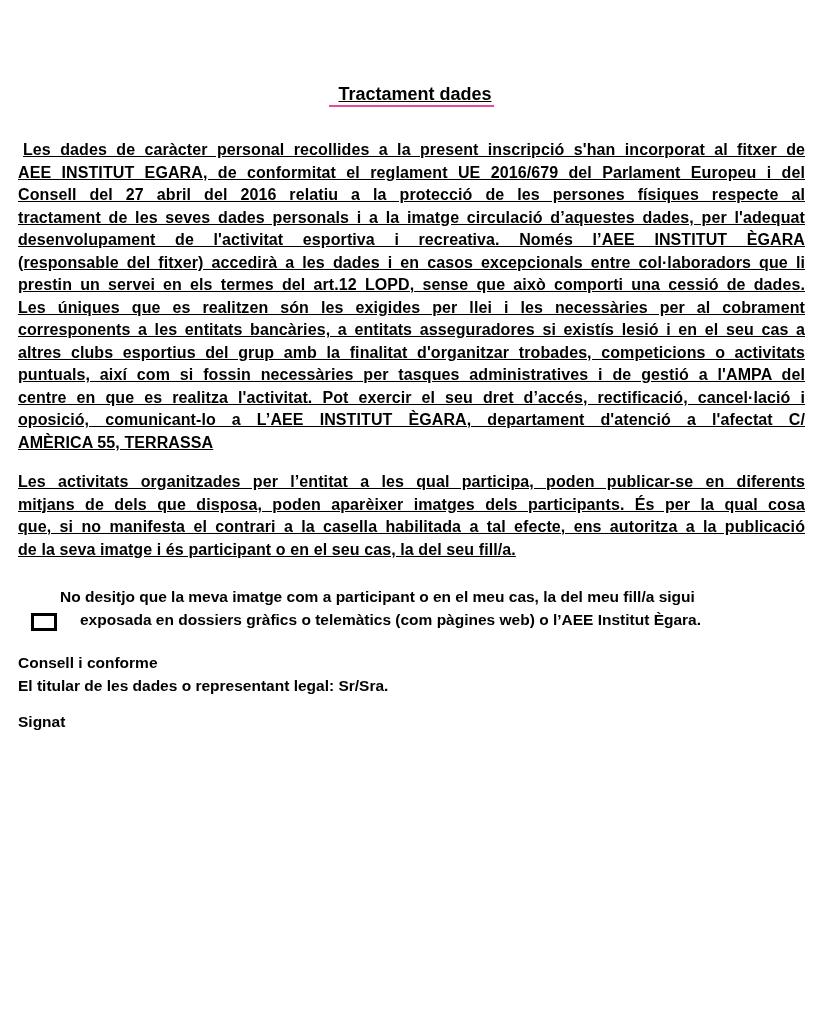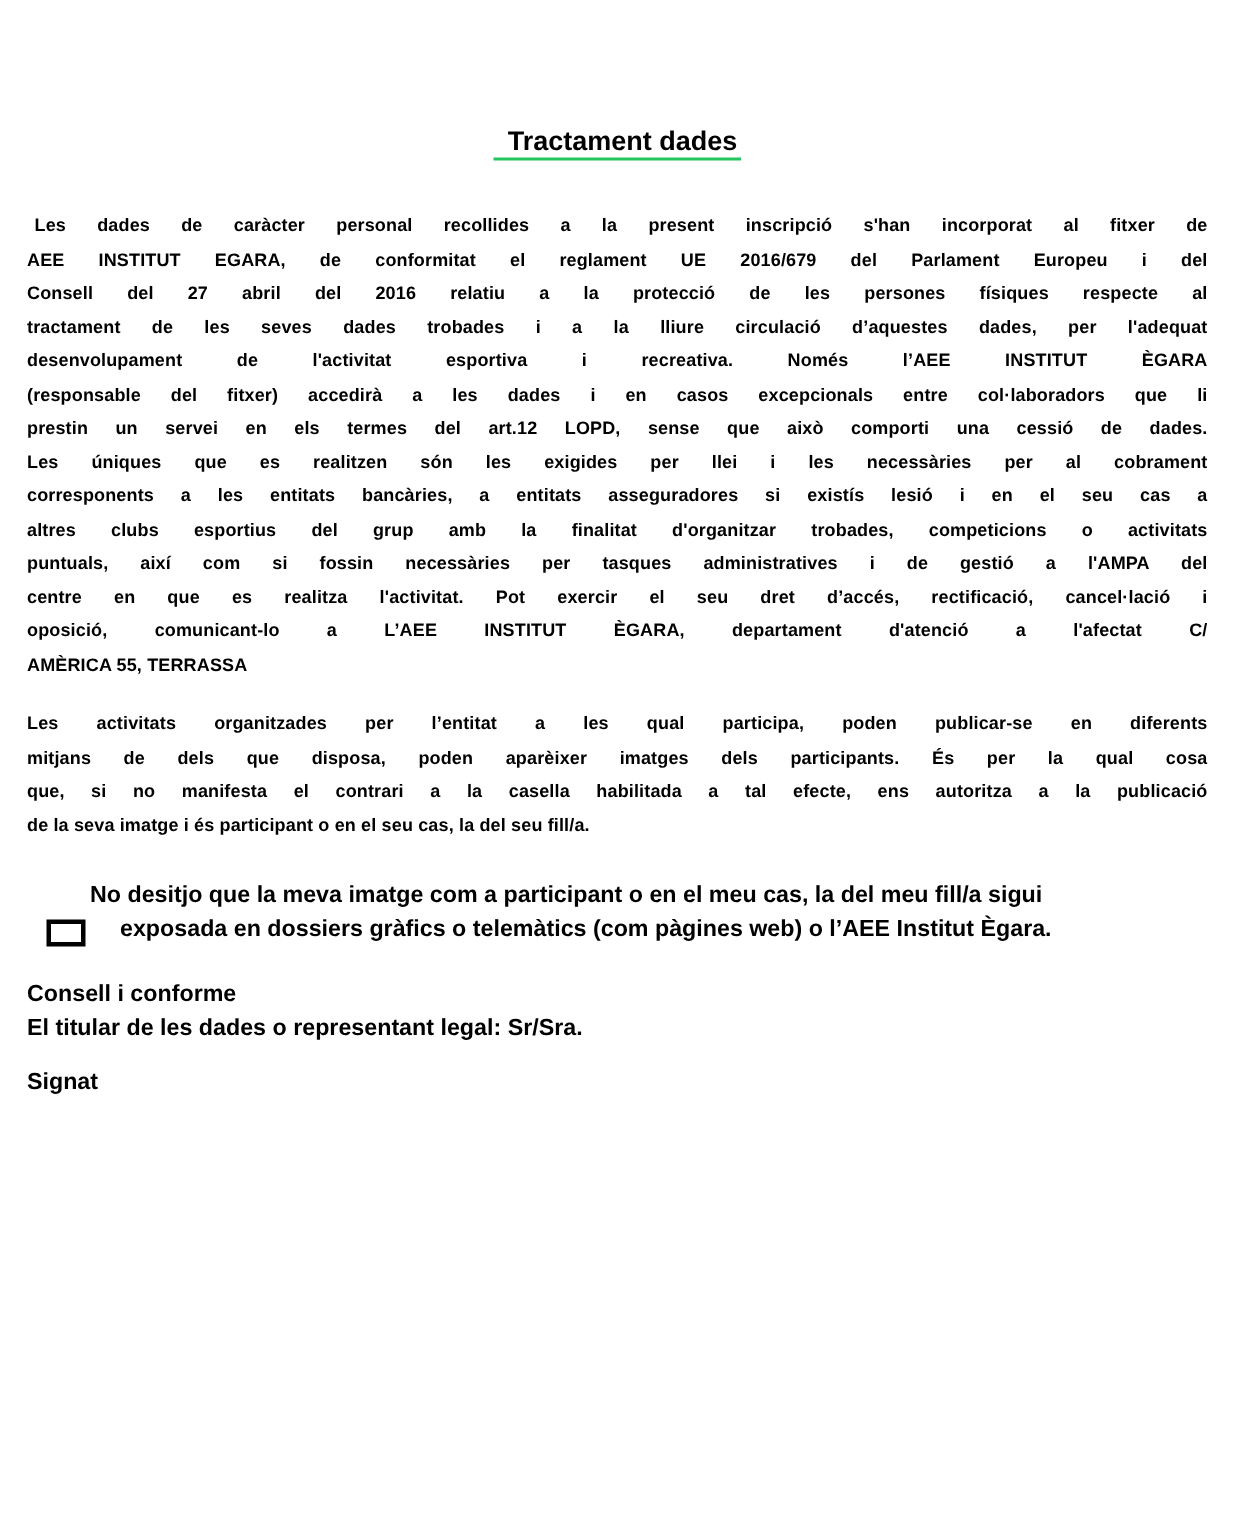--- a/index.html
+++ b/index.html
@@ -15,27 +15,29 @@
     box-sizing: border-box;
     padding: 0 18px;
   }
   .title-wrap {
     margin-top: 84px;
     text-align: center;
     font-size: 18px;
     line-height: 20px;
   }
   .title-underline {
-    border-bottom: 2px solid #22c55e;
+    border-bottom: 2px solid #ec4899;
     padding: 0 2px 1px 9px;
+    text-decoration: underline;
   }
   .para {
-    font-size: 12px;
+    font-size: 16px;
     line-height: 22.5px;
     letter-spacing: 0.1px;
+    text-decoration: underline;
   }
   .para1 { margin-top: 35px; }
   .para2 { margin-top: 17px; }
   .tline {
     text-align: justify;
     text-align-last: justify;
     height: 22.5px;
     overflow: hidden;
     white-space: normal;
   }
@@ -84,21 +86,21 @@
 <div class="page">
 
   <div class="title-wrap">
     <span class="title-underline">Tractament dades</span>
   </div>
 
   <div class="para para1">
       <div class="tline">Les dades de caràcter personal recollides a la present inscripció s'han incorporat al fitxer de</div>
       <div class="tline">AEE INSTITUT EGARA, de conformitat el reglament UE 2016/679 del Parlament Europeu i del</div>
       <div class="tline">Consell del 27 abril del 2016 relatiu a la protecció de les persones físiques respecte al</div>
-      <div class="tline">tractament de les seves dades trobades i a la lliure circulació d’aquestes dades, per l'adequat</div>
+      <div class="tline">tractament de les seves dades personals i a la imatge circulació d’aquestes dades, per l'adequat</div>
       <div class="tline">desenvolupament de l'activitat esportiva i recreativa. Només l’AEE INSTITUT ÈGARA</div>
       <div class="tline">(responsable del fitxer) accedirà a les dades i en casos excepcionals entre col·laboradors que li</div>
       <div class="tline">prestin un servei en els termes del art.12 LOPD, sense que això comporti una cessió de dades.</div>
       <div class="tline">Les úniques que es realitzen són les exigides per llei i les necessàries per al cobrament</div>
       <div class="tline">corresponents a les entitats bancàries, a entitats asseguradores si existís lesió i en el seu cas a</div>
       <div class="tline">altres clubs esportius del grup amb la finalitat d'organitzar trobades, competicions o activitats</div>
       <div class="tline">puntuals, així com si fossin necessàries per tasques administratives i de gestió a l'AMPA del</div>
       <div class="tline">centre en que es realitza l'activitat. Pot exercir el seu dret d’accés, rectificació, cancel·lació i</div>
       <div class="tline">oposició, comunicant-lo a L’AEE INSTITUT ÈGARA, departament d'atenció a l'afectat C/</div>
       <div class="tline lastline">AMÈRICA 55, TERRASSA</div>

